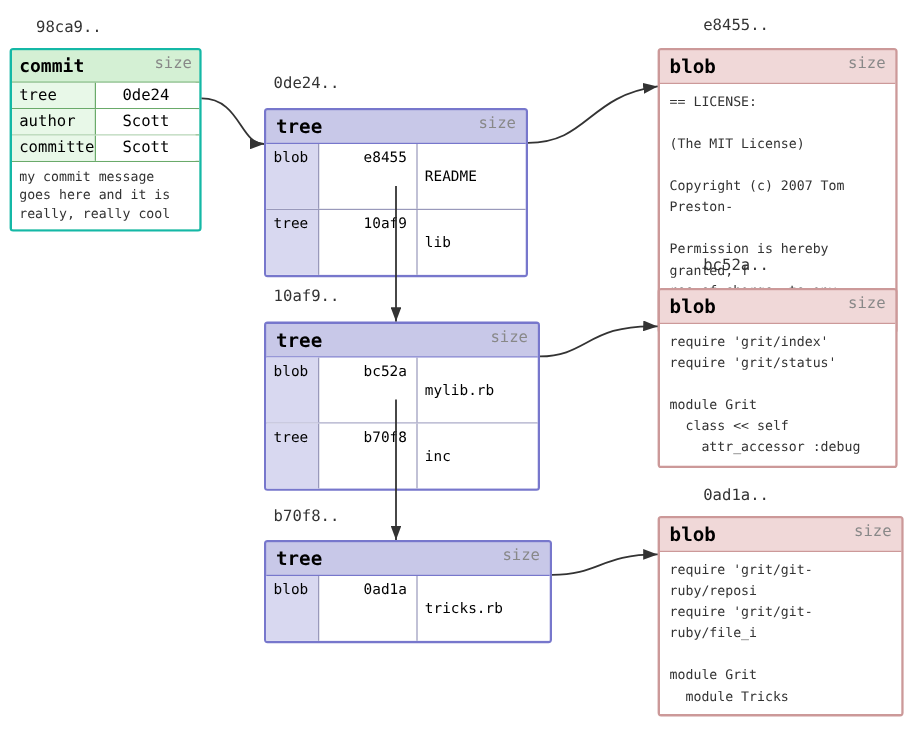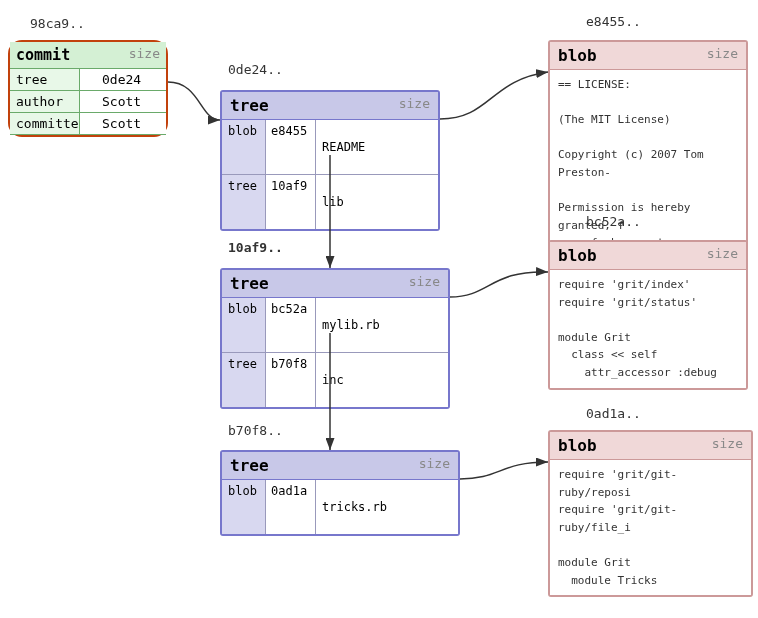--- a/index.html
+++ b/index.html
@@ -16,23 +16,23 @@
       position: relative;
       width: 626px;
       height: 618px;
     }
     
     .commit-box {
       position: absolute;
       left: 8px;
       top: 40px;
       width: 160px;
-      border: 2px solid #c2410c;
+      border: 2px solid #14b8a6;
       background: #d4f0d4;
-      border-radius: 14px;
+      border-radius: 3px;
     }
     .commit-box .box-header {
       display: flex;
       background: #d4f0d4;
       border-bottom: 1px solid #6aaa6a;
     }
     .commit-box .box-header .title {
       flex: 1;
       padding: 4px 6px;
       font-weight: bold;
@@ -102,20 +102,21 @@
       padding: 4px 6px;
       border-right: 1px solid #9999bb;
       background: #d8d8f0;
       font-size: 12px;
     }
     .tree-box .box-row .row-hash {
       width: 50px;
       padding: 4px 5px;
       border-right: 1px solid #9999bb;
       font-size: 12px;
+      margin-left: 32px;
     }
     .tree-box .box-row .row-name {
       padding: 20px 6px;
       font-size: 12px;
     }
 
     
     .blob-box {
       position: absolute;
       border: 2px solid #cc9999;
@@ -182,20 +183,22 @@
       <span class="row-val">0de24</span>
     </div>
     <div class="box-row">
       <span class="row-key">author</span>
       <span class="row-val">Scott</span>
     </div>
     <div class="box-row">
       <span class="row-key">committer</span>
       <span class="row-val">Scott</span>
     </div>
+    <div class="message">my commit message goes here
+and it is really, really cool</div>
   </div>
 
   <div class="box-label" style="left:228px; top:62px;">0de24..</div>
 
   <div class="tree-box" style="left:220px; top:90px; width:220px;">
     <div class="box-header">
       <span class="title">tree</span>
       <span class="size-label">size</span>
     </div>
     <div class="box-row">
@@ -203,21 +206,21 @@
       <span class="row-hash">e8455</span>
       <span class="row-name">README</span>
     </div>
     <div class="box-row">
       <span class="row-type">tree</span>
       <span class="row-hash">10af9</span>
       <span class="row-name">lib</span>
     </div>
   </div>
 
-  <div class="box-label" style="left:228px; top:240px;font-weight:bold;">10af9..</div>
+  <div class="box-label" style="left:228px; top:240px;">10af9..</div>
 
   <div class="tree-box" style="left:220px; top:268px; width:230px;">
     <div class="box-header">
       <span class="title">tree</span>
       <span class="size-label">size</span>
     </div>
     <div class="box-row">
       <span class="row-type">blob</span>
       <span class="row-hash">bc52a</span>
       <span class="row-name">mylib.rb</span>

